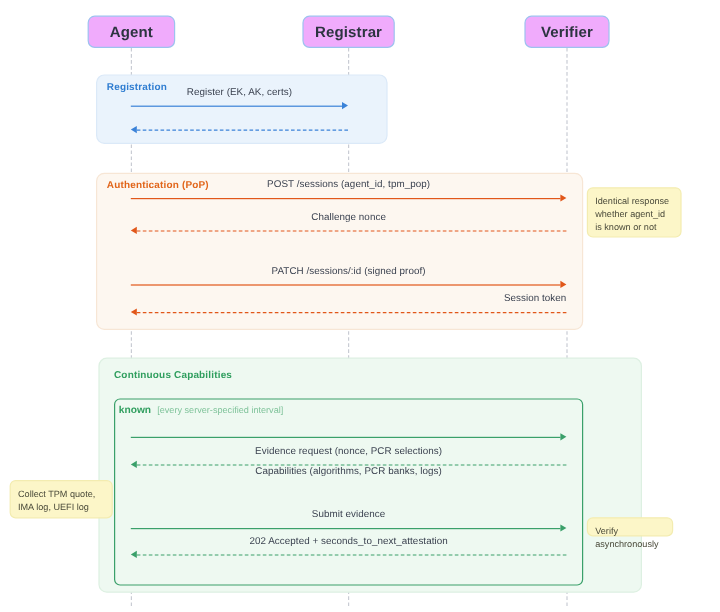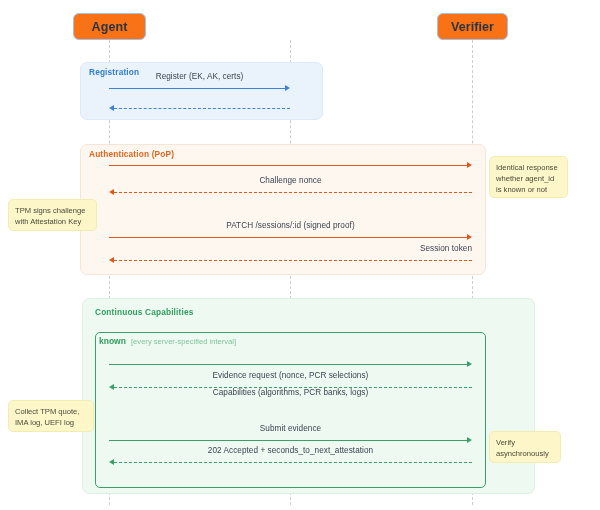--- a/index.html
+++ b/index.html
@@ -17,21 +17,21 @@
   }
   #diagram {
     position: absolute;
     left: 0; top: 0;
     width: 600px;
     height: 510px;
   }
   .participant-box {
     position: absolute;
     box-sizing: border-box;
-    background: #f97316;
+    background: #f0abfc;
     border: 1px solid #9dc2ef;
     border-radius: 6px;
     display: flex;
     align-items: center;
     justify-content: center;
     font-size: 12.5px;
     font-weight: bold;
     color: #2c3440;
     letter-spacing: 0.1px;
   }
@@ -132,20 +132,23 @@
   }
 </style>
 </head>
 <body>
 
 <div id="diagram">
 
   <div class="participant-box" style="left:73px; top:13px; width:73px; height:27px;">
     <span>Agent</span>
   </div>
+  <div class="participant-box" style="left:252px; top:13px; width:77px; height:27px;">
+    <span>Registrar</span>
+  </div>
   <div class="participant-box" style="left:437px; top:13px; width:71px; height:27px;text-align:center;">
     <span>Verifier</span>
   </div>
 
   <div class="lifeline" style="left:109px; top:40px; height:465px;"></div>
   <div class="lifeline" style="left:290px; top:40px; height:465px;"></div>
   <div class="lifeline" style="left:472px; top:40px; height:465px;"></div>
 
   <div class="block block-reg" style="left:80px; top:62px; width:243px; height:58px;"></div>
   <div class="block-label label-reg" style="left:89px; top:67px;">Registration</div>
@@ -153,36 +156,36 @@
   <div class="msg-label" style="left:109px; top:72px; width:181px;">Register (EK, AK, certs)</div>
   <div class="arrow-line solid-blue" style="left:109px; top:88px; width:176px;"></div>
   <div class="arrow-head head-right-blue" style="left:285px; top:84.8px;"></div>
 
   <div class="arrow-line dash-blue" style="left:114px; top:108px; width:176px;"></div>
   <div class="arrow-head head-left-blue" style="left:108.5px; top:104.8px;"></div>
 
   <div class="block block-auth" style="left:80px; top:144px; width:406px; height:131px;"></div>
   <div class="block-label label-auth" style="left:89px; top:149px;">Authentication (PoP)</div>
 
+  <div class="msg-label" style="left:109px; top:149px; width:363px;">POST /sessions (agent_id, tpm_pop)</div>
   <div class="arrow-line solid-orange" style="left:109px; top:165px; width:358px;"></div>
   <div class="arrow-head head-right-orange" style="left:467px; top:161.8px;"></div>
 
   <div class="msg-label" style="left:109px; top:176px; width:363px;">Challenge nonce</div>
   <div class="arrow-line dash-orange" style="left:114px; top:192px; width:358px;"></div>
   <div class="arrow-head head-left-orange" style="left:108.5px; top:188.8px;"></div>
 
   <div class="msg-label" style="left:109px; top:221px; width:363px;">PATCH /sessions/:id (signed proof)</div>
   <div class="arrow-line solid-orange" style="left:109px; top:237px; width:358px;"></div>
   <div class="arrow-head head-right-orange" style="left:467px; top:233.8px;"></div>
 
   <div class="msg-label" style="left:109px; top:244px; width:363px;text-align:right;">Session token</div>
   <div class="arrow-line dash-orange" style="left:114px; top:260px; width:358px;"></div>
   <div class="arrow-head head-left-orange" style="left:108.5px; top:256.8px;"></div>
 
-  <div class="note" style="left:8px; top:199px; width:89px; height:32px;">TPM signs challenge with Attestation Key</div>
 
   <div class="note" style="left:489px; top:156px; width:79px; height:42px;">Identical response whether agent_id is known or not</div>
 
   <div class="block block-att" style="left:82px; top:298px; width:453px; height:196px;"></div>
   <div class="block-label label-att" style="left:95px; top:307px;">Continuous Capabilities</div>
 
   <div class="loop-box" style="left:95px; top:332px; width:391px; height:156px;"></div>
   <div class="loop-tag" style="left:99px; top:336px;">known</div>
   <div class="loop-cond" style="left:131px; top:337px;">[every server-specified interval]</div>
 
@@ -197,15 +200,15 @@
   <div class="msg-label" style="left:109px; top:424px; width:363px;">Submit evidence</div>
   <div class="arrow-line solid-green" style="left:109px; top:440px; width:358px;"></div>
   <div class="arrow-head head-right-green" style="left:467px; top:436.8px;"></div>
 
   <div class="msg-label" style="left:109px; top:446px; width:363px;">202 Accepted + seconds_to_next_attestation</div>
   <div class="arrow-line dash-green" style="left:114px; top:462px; width:358px;"></div>
   <div class="arrow-head head-left-green" style="left:108.5px; top:458.8px;"></div>
 
   <div class="note" style="left:8px; top:400px; width:86px; height:32px;">Collect TPM quote, IMA log, UEFI log</div>
 
-  <div class="note" style="left:489px; top:431px; width:72px; height:32px;">Verify asynchronously</div>
+  <div class="note" style="left:489px; top:431px; width:72px; height:16px;">Verify asynchronously</div>
 
 </div>
 
 </body></html>

